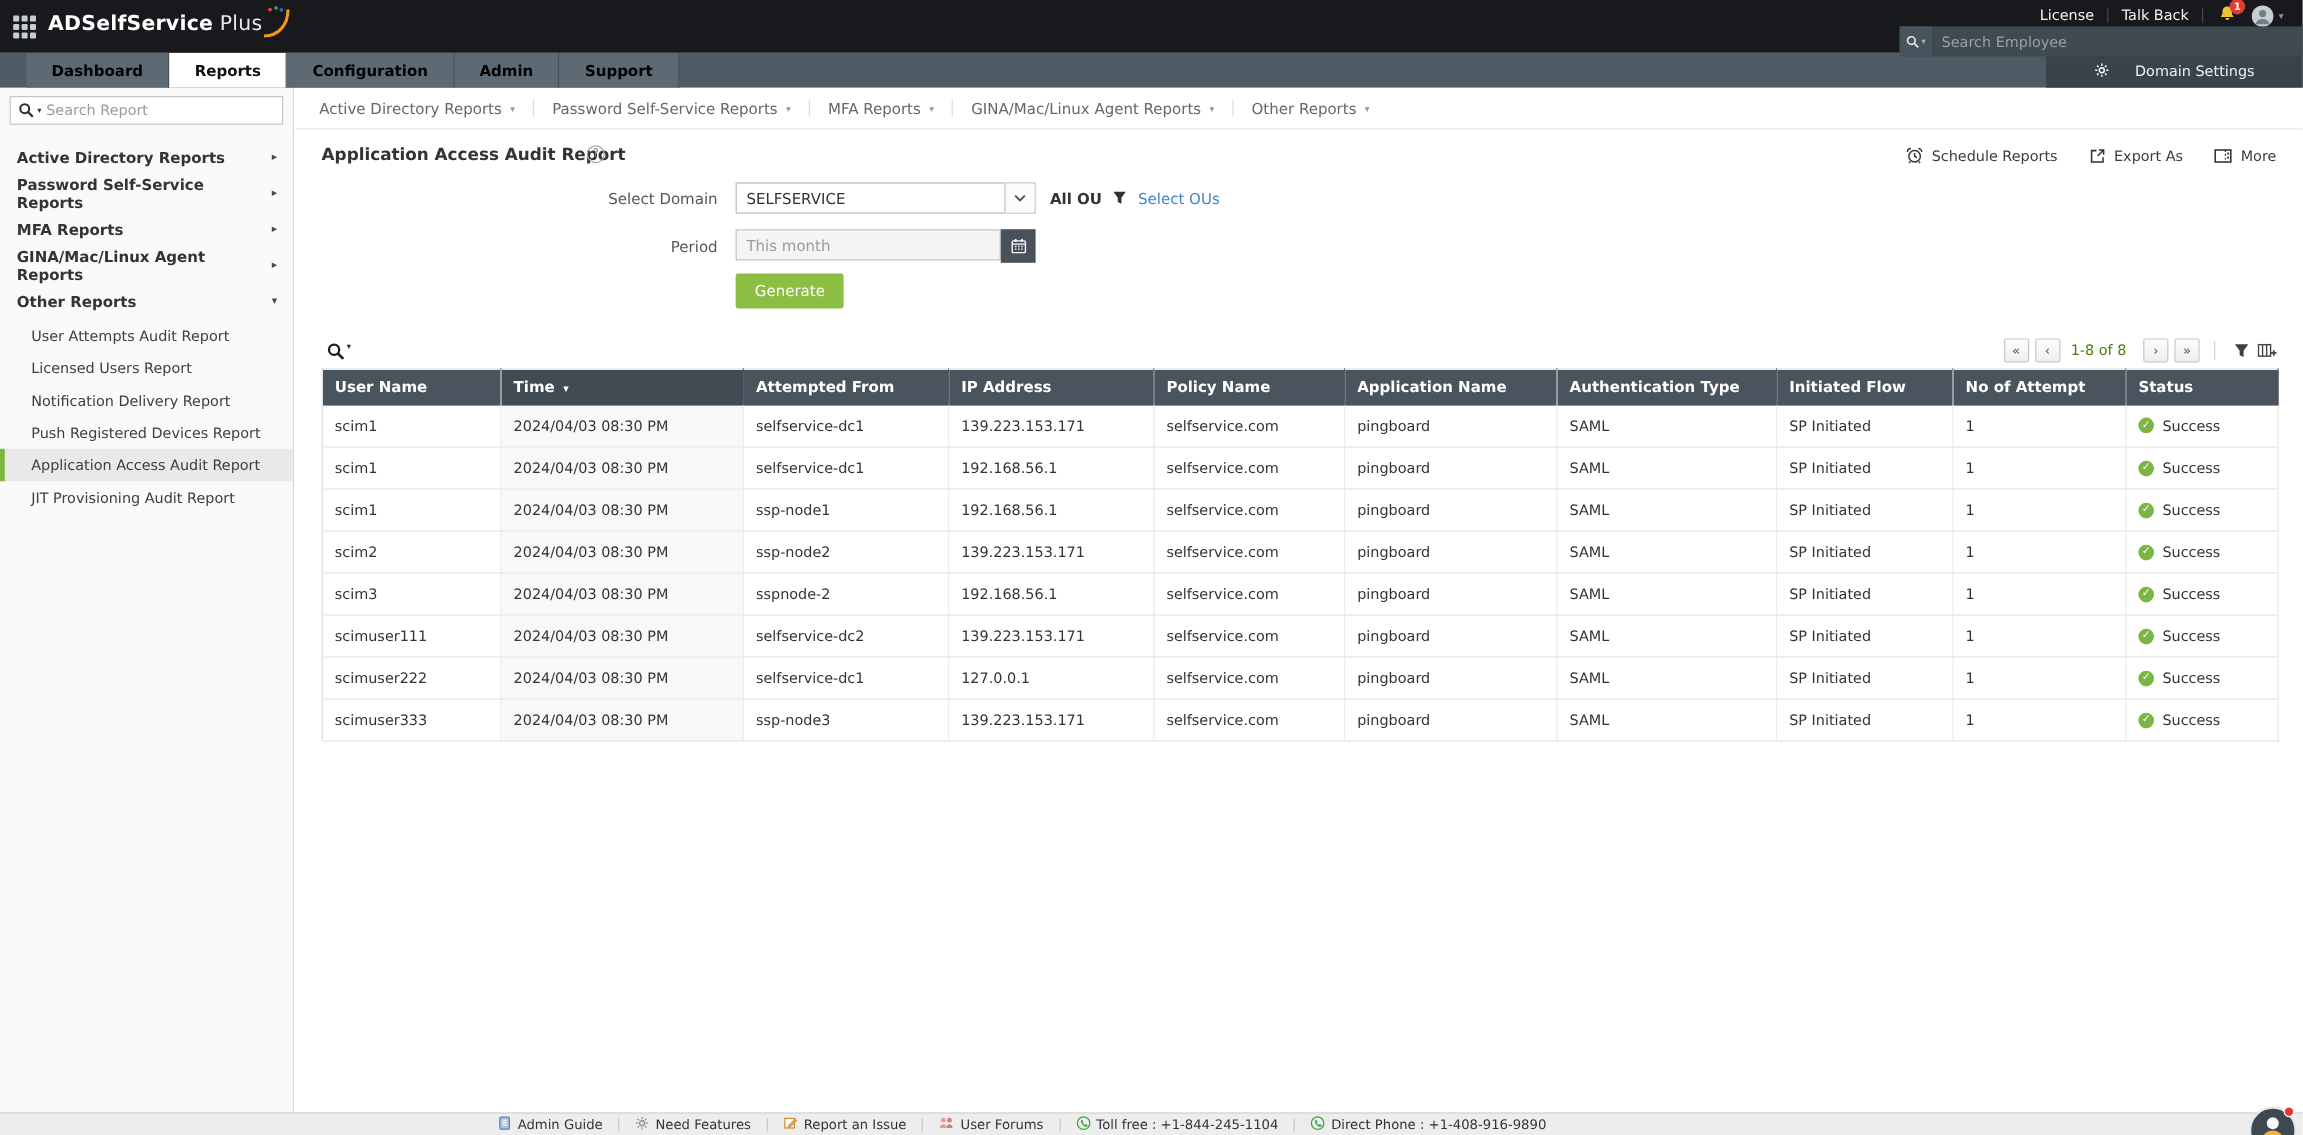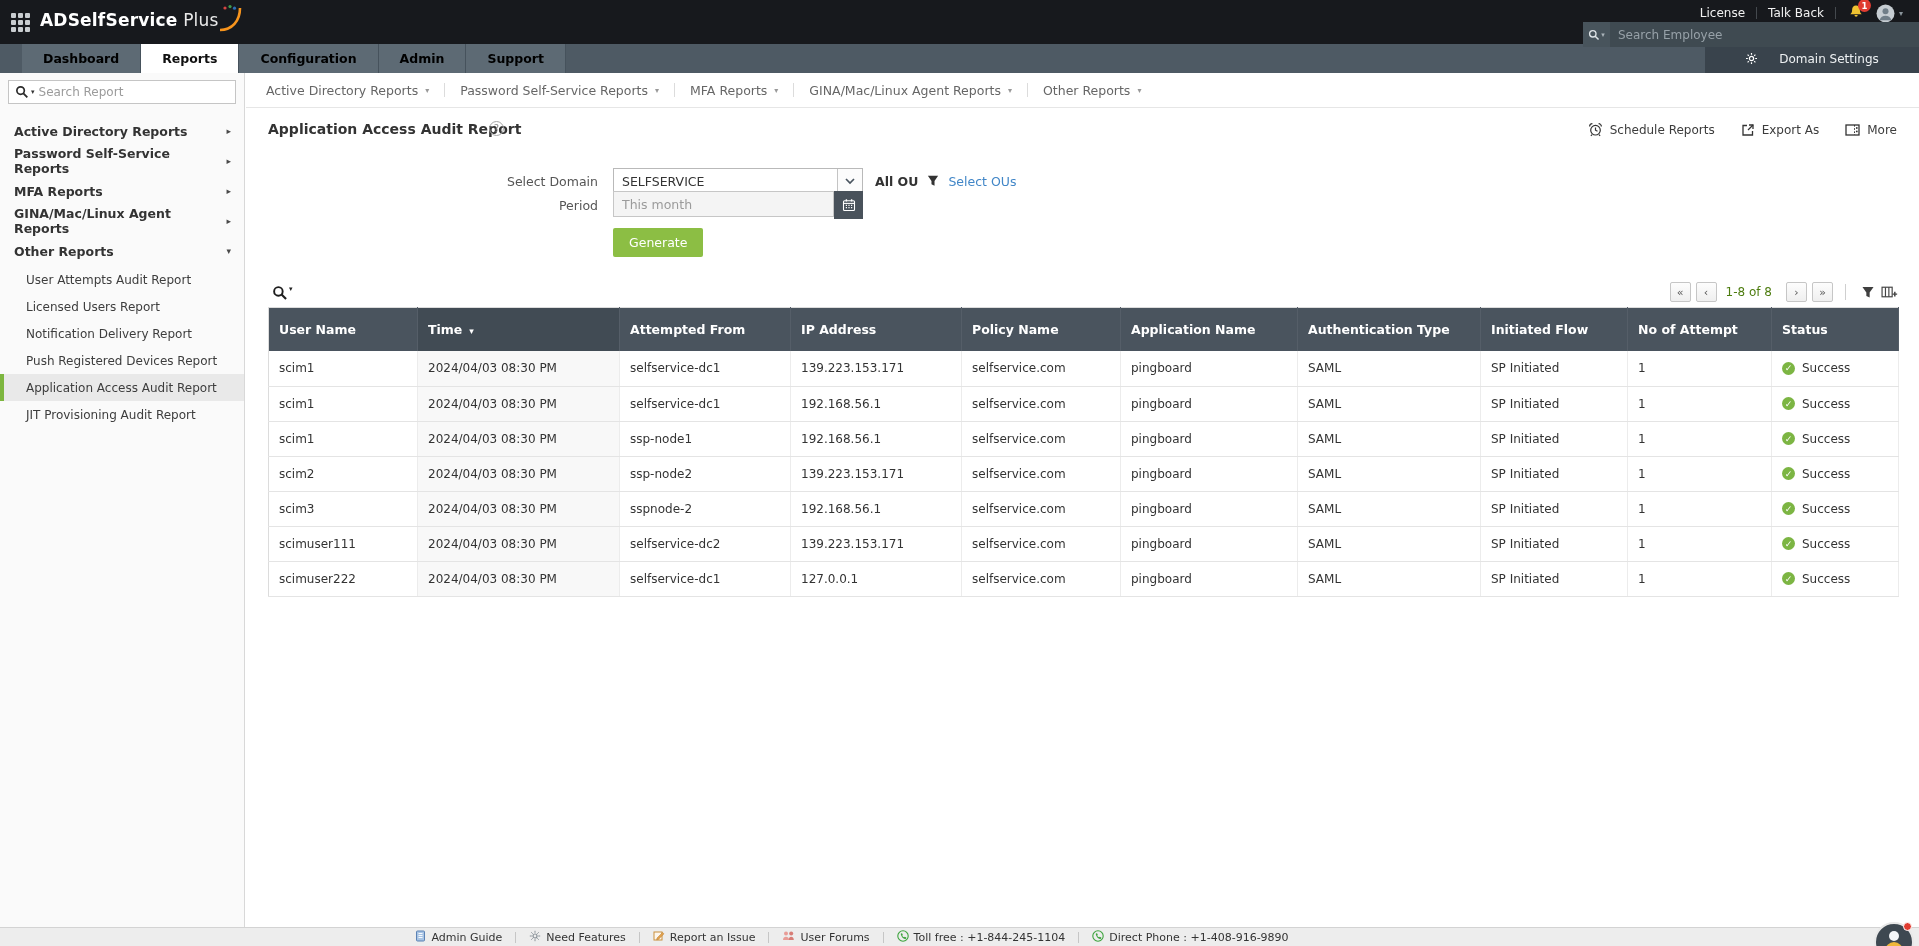--- a/index.html
+++ b/index.html
@@ -60,21 +60,21 @@
   .title-row { position:absolute; left:0; right:0; top:35px; height:44px; }
   .page-title { position:absolute; left:22px; top:13px; font-size:14px; font-weight:bold; color:#333; }
   .help-ic { position:absolute; left:243px; top:13px; width:15px; height:15px; border:1px solid #a5a5a5; border-radius:50%;
     color:#888; font-size:10px; display:flex; align-items:center; justify-content:center; cursor:pointer; }
   .actions { position:absolute; right:22px; top:14px; display:flex; gap:26px; }
   .action { display:flex; align-items:center; gap:7px; font-size:12px; color:#3c3c3c; cursor:pointer; }
   
   .form { position:absolute; left:0; top:79px; right:0; height:120px; }
   .frow { position:absolute; left:0; display:flex; align-items:center; }
   .frow .flabel { width:352px; text-align:right; padding-right:0; margin-right:15px; font-size:12.5px; color:#555; }
-  .row-domain { top:0;margin-top:16px; }
+  .row-domain { top:0; }
   .row-period { top:39px; }
   .row-generate { top:76px; }
   .domain-select { width:250px; height:26px; border:1px solid #b9b9b9; background:#fff; display:flex; align-items:center; cursor:pointer; }
   .domain-select .val { flex:1; padding-left:8px; font-size:12.5px; color:#333; }
   .dd-btn { width:25px; height:100%; border-left:1px solid #c4c4c4; background:#fcfcfc; display:flex; align-items:center; justify-content:center; }
   .ou-cluster { display:flex; align-items:center; gap:9px; margin-left:12px; }
   .ou-label { font-size:12.5px; color:#333; font-weight:bold; }
   .ou-link { font-size:12.5px; color:#4186c7; cursor:pointer; }
   .period-wrap { display:flex; align-items:flex-start; }
   .period-input { width:221px; height:26px; border:1px solid #c6c6c6; background:#f4f4f4; color:#9b9b9b; font-size:12.5px;
@@ -89,21 +89,21 @@
   .tb-search .mini-caret { color:#222; font-size:7px; }
   .pagination { position:absolute; right:0; top:1px; display:flex; align-items:center; }
   .pg-btn { width:21px; height:20px; border:1px solid #c6c6c6; background:linear-gradient(#fdfdfd,#efefef); border-radius:2px;
     display:flex; align-items:center; justify-content:center; font-size:11px; color:#555; cursor:pointer; margin-left:5px; }
   .pg-info { font-size:12px; color:#4d7c0f; margin:0 9px; }
   .pg-sep { width:1px; height:16px; background:#cfcfcf; margin:0 9px 0 12px; }
   .pg-ic { display:flex; align-items:center; justify-content:center; cursor:pointer; margin-left:6px; }
   
   table.report { width:100%; border-collapse:collapse; table-layout:fixed; border:1px solid #dcdcdc; }
   .report thead th { background:#4a545e; color:#fff; font-weight:bold; font-size:12.5px; text-align:left;
-    padding:14px 10px; height:30px; border-right:1px solid #555e68; white-space:nowrap; overflow:hidden; cursor:pointer; }
+    padding:0 10px; height:30px; border-right:1px solid #555e68; white-space:nowrap; overflow:hidden; cursor:pointer; }
   .report thead th.sorted { background:#414b54; }
   .report thead th .sort-caret { font-size:9px; margin-left:7px; }
   .report tbody td { height:35px; border-bottom:1px solid #e4e4e4; border-right:1px solid #ececec; padding:0 10px;
     font-size:12px; color:#333; white-space:nowrap; overflow:hidden; }
   .report tbody td.time { background:#f8f8f8; }
   .status-cell { display:flex; align-items:center; gap:7px; }
   .check { width:13px; height:13px; border-radius:50%; background:#7cb543; color:#fff; font-size:9px; font-weight:bold;
     display:flex; align-items:center; justify-content:center; flex:none; }
   
   .footer { position:absolute; left:0; right:0; bottom:0; height:19px; background:#ededed; border-top:1px solid #d3d3d3;
@@ -524,20 +524,37 @@
             <td>SAML</td>
             <td>SP Initiated</td>
             <td>1</td>
             <td>
               <span class="status-cell">
                 <span class="check">✓</span>
                 <span>Success</span>
               </span>
             </td>
           </tr>
+          <tr>
+            <td>scimuser333</td>
+            <td class="time">2024/04/03 08:30 PM</td>
+            <td>ssp-node3</td>
+            <td>139.223.153.171</td>
+            <td>selfservice.com</td>
+            <td>pingboard</td>
+            <td>SAML</td>
+            <td>SP Initiated</td>
+            <td>1</td>
+            <td>
+              <span class="status-cell">
+                <span class="check">✓</span>
+                <span>Success</span>
+              </span>
+            </td>
+          </tr>
         </tbody>
     </table>
   </div>
 </div>
 
 <div class="footer">
   <div class="footer-items" id="footer-items">
       <span class="f-item">
         <span><svg width="11" height="12" viewBox="0 0 11 12">
             <rect x="1.5" y="1" width="8" height="10" rx="1" fill="#a8c4e4" stroke="#5b82b5"></rect>

